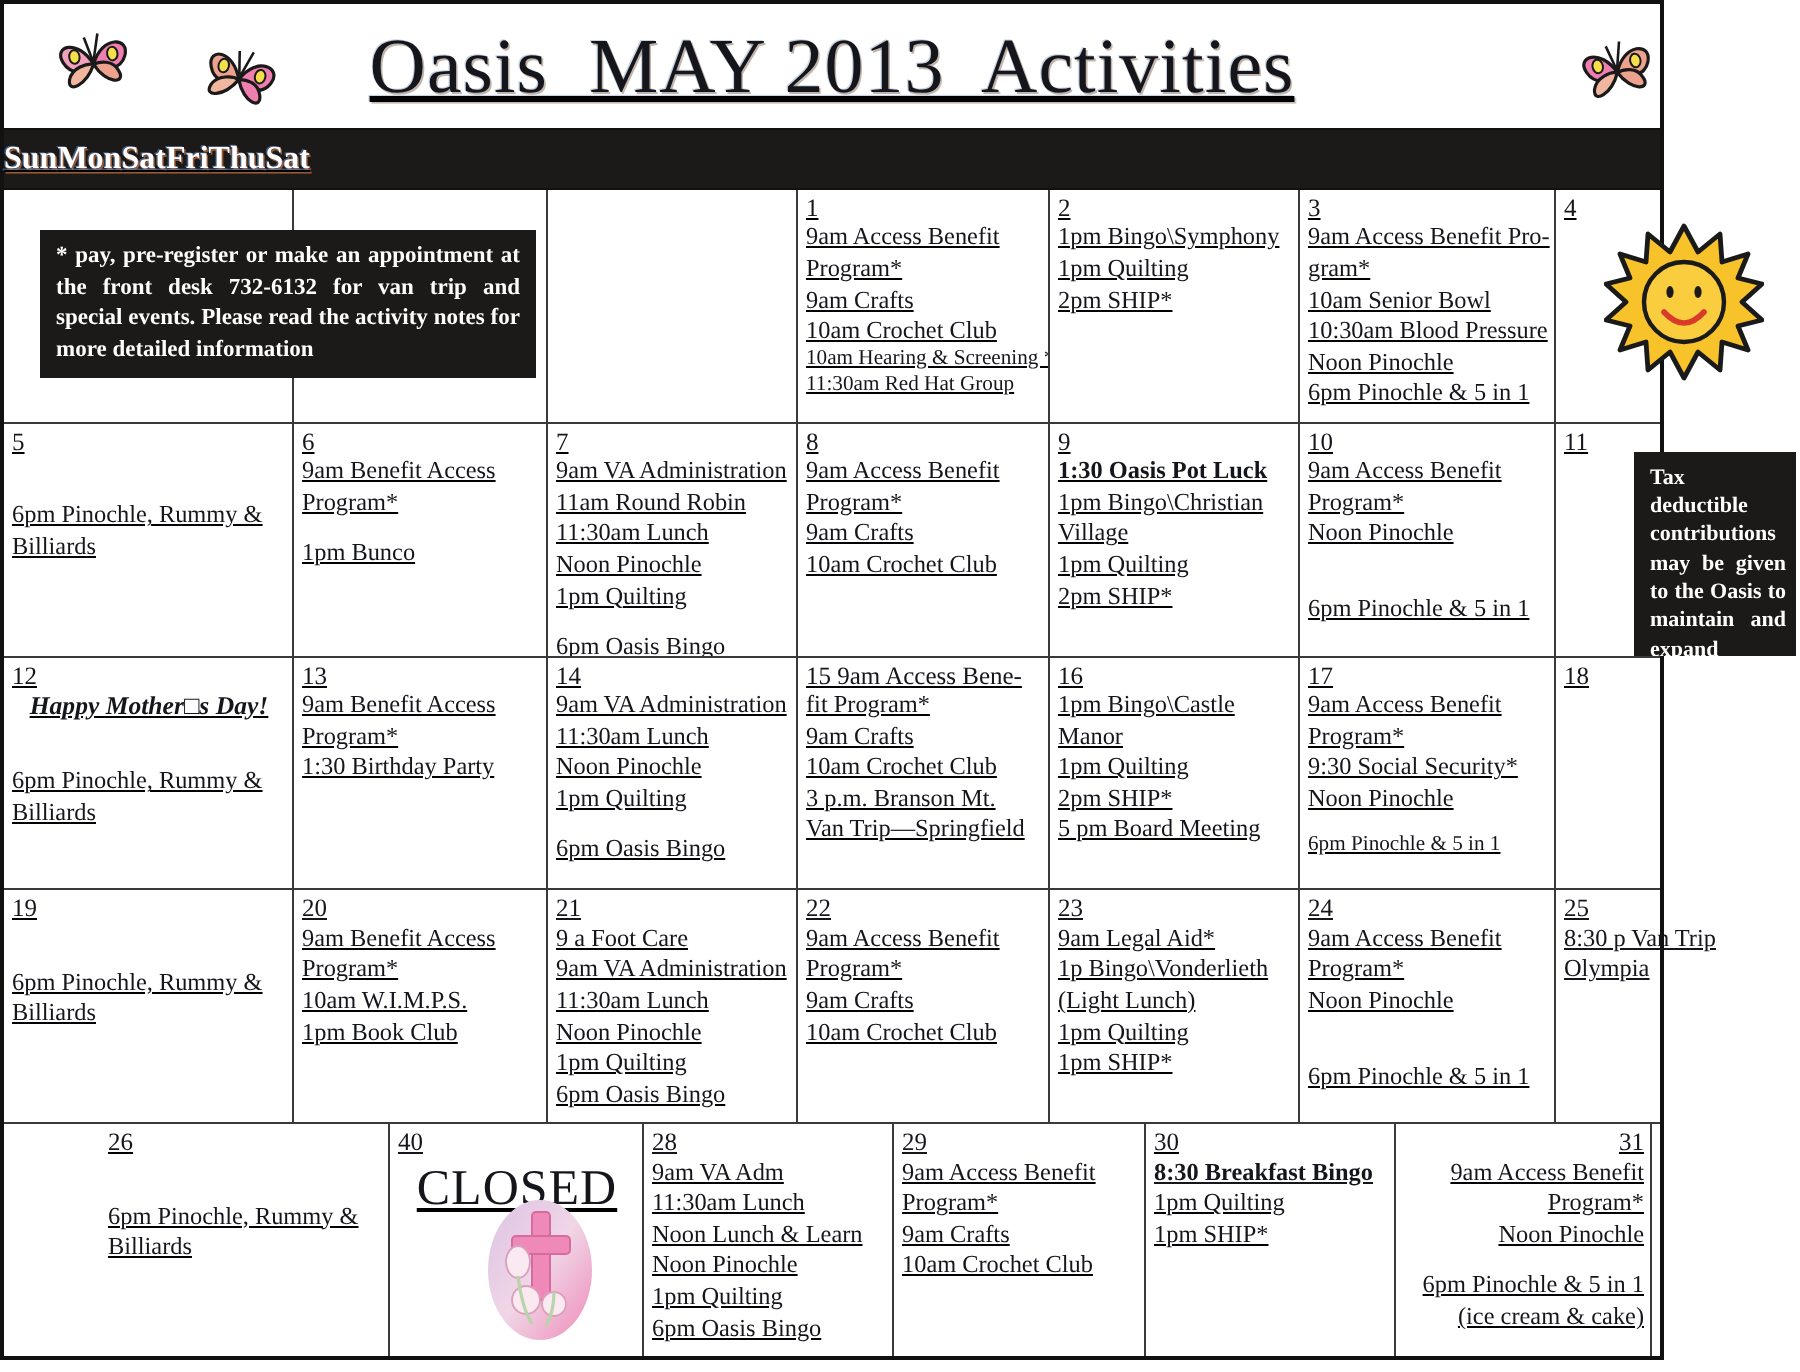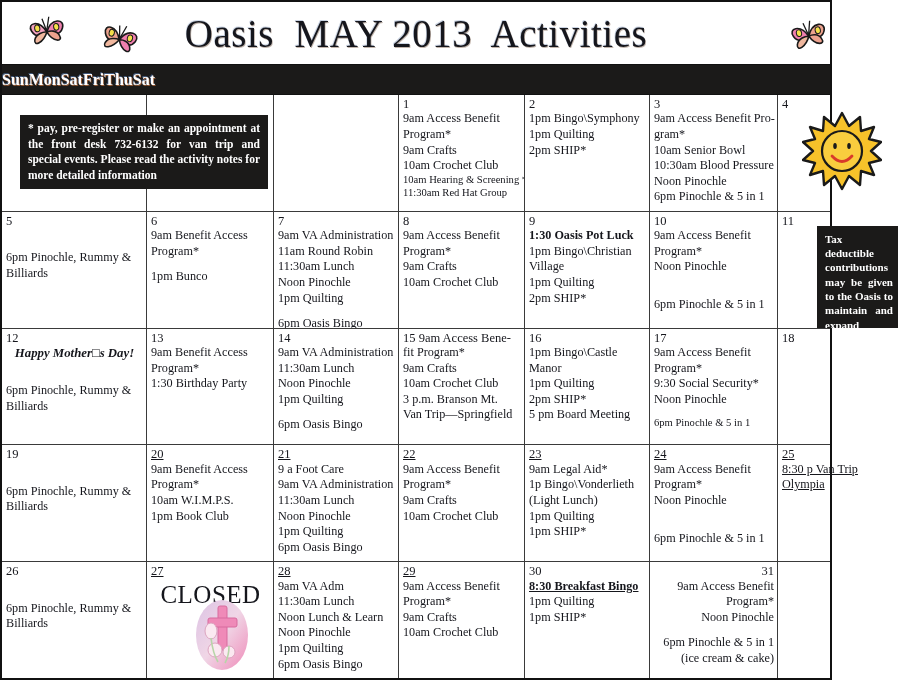--- a/index.html
+++ b/index.html
@@ -9,20 +9,21 @@
   }
   body {
     width: 900px; height: 686px;
     font-family: "Liberation Serif", "DejaVu Serif", serif;
     overflow: hidden;
   }
   #page {
     position: relative;
     width: 832px; height: 686px;
     background: #fff;
+    text-decoration: underline;
   }
 
   
   .banner {
     position: relative;
     height: 64px;
     border: 2px solid #111;
     border-bottom: none;
     background: #fff;
     display: flex;
@@ -72,21 +73,21 @@
     height: 586px;
     display: flex;
     flex-direction: column;
   }
   .week {
     display: flex;
     flex: 1 1 0;
     border-bottom: 1px solid #3a3a3a;
     min-height: 0;
   }
-  .week:last-child { border-bottom: none; }
+  .week:last-child { border-bottom: none; padding-left: 48px; }
   .cell {
     border-right: 1px solid #3a3a3a;
     padding: 2px 3px 1px 4px;
     position: relative;
     overflow: hidden;
     min-width: 0;
   }
   .cell:last-child { border-right: none; }
   .daynum {
     font-size: 12.5px;
@@ -413,21 +414,21 @@
           <div class="ev u">Olympia</div>
         </div>
       </div>
       <div class="week">
         <div class="cell" style="width: 145px; flex: 0 0 145px;">
           <div class="daynum">26</div>
           <div class="ev gap2">6pm Pinochle, Rummy &amp;</div>
           <div class="ev">Billiards</div>
         </div>
         <div class="cell" style="width: 127px; flex: 0 0 127px;">
-          <div class="daynum u">27</div>
+          <div class="daynum u">40</div>
           <div class="closed">CLOSED</div>
           <div class="art-wrap cross-wrap"><svg width="62" height="74" viewBox="0 0 62 74">
   <defs>
     <linearGradient id="eg" x1="0" y1="0" x2="1" y2="1">
       <stop offset="0%" stop-color="#dcc3e4"></stop>
       <stop offset="50%" stop-color="#f0d6e6"></stop>
       <stop offset="100%" stop-color="#ef8ab8"></stop>
     </linearGradient>
   </defs>
   <ellipse cx="31" cy="37" rx="26" ry="35" fill="url(#eg)"></ellipse>

